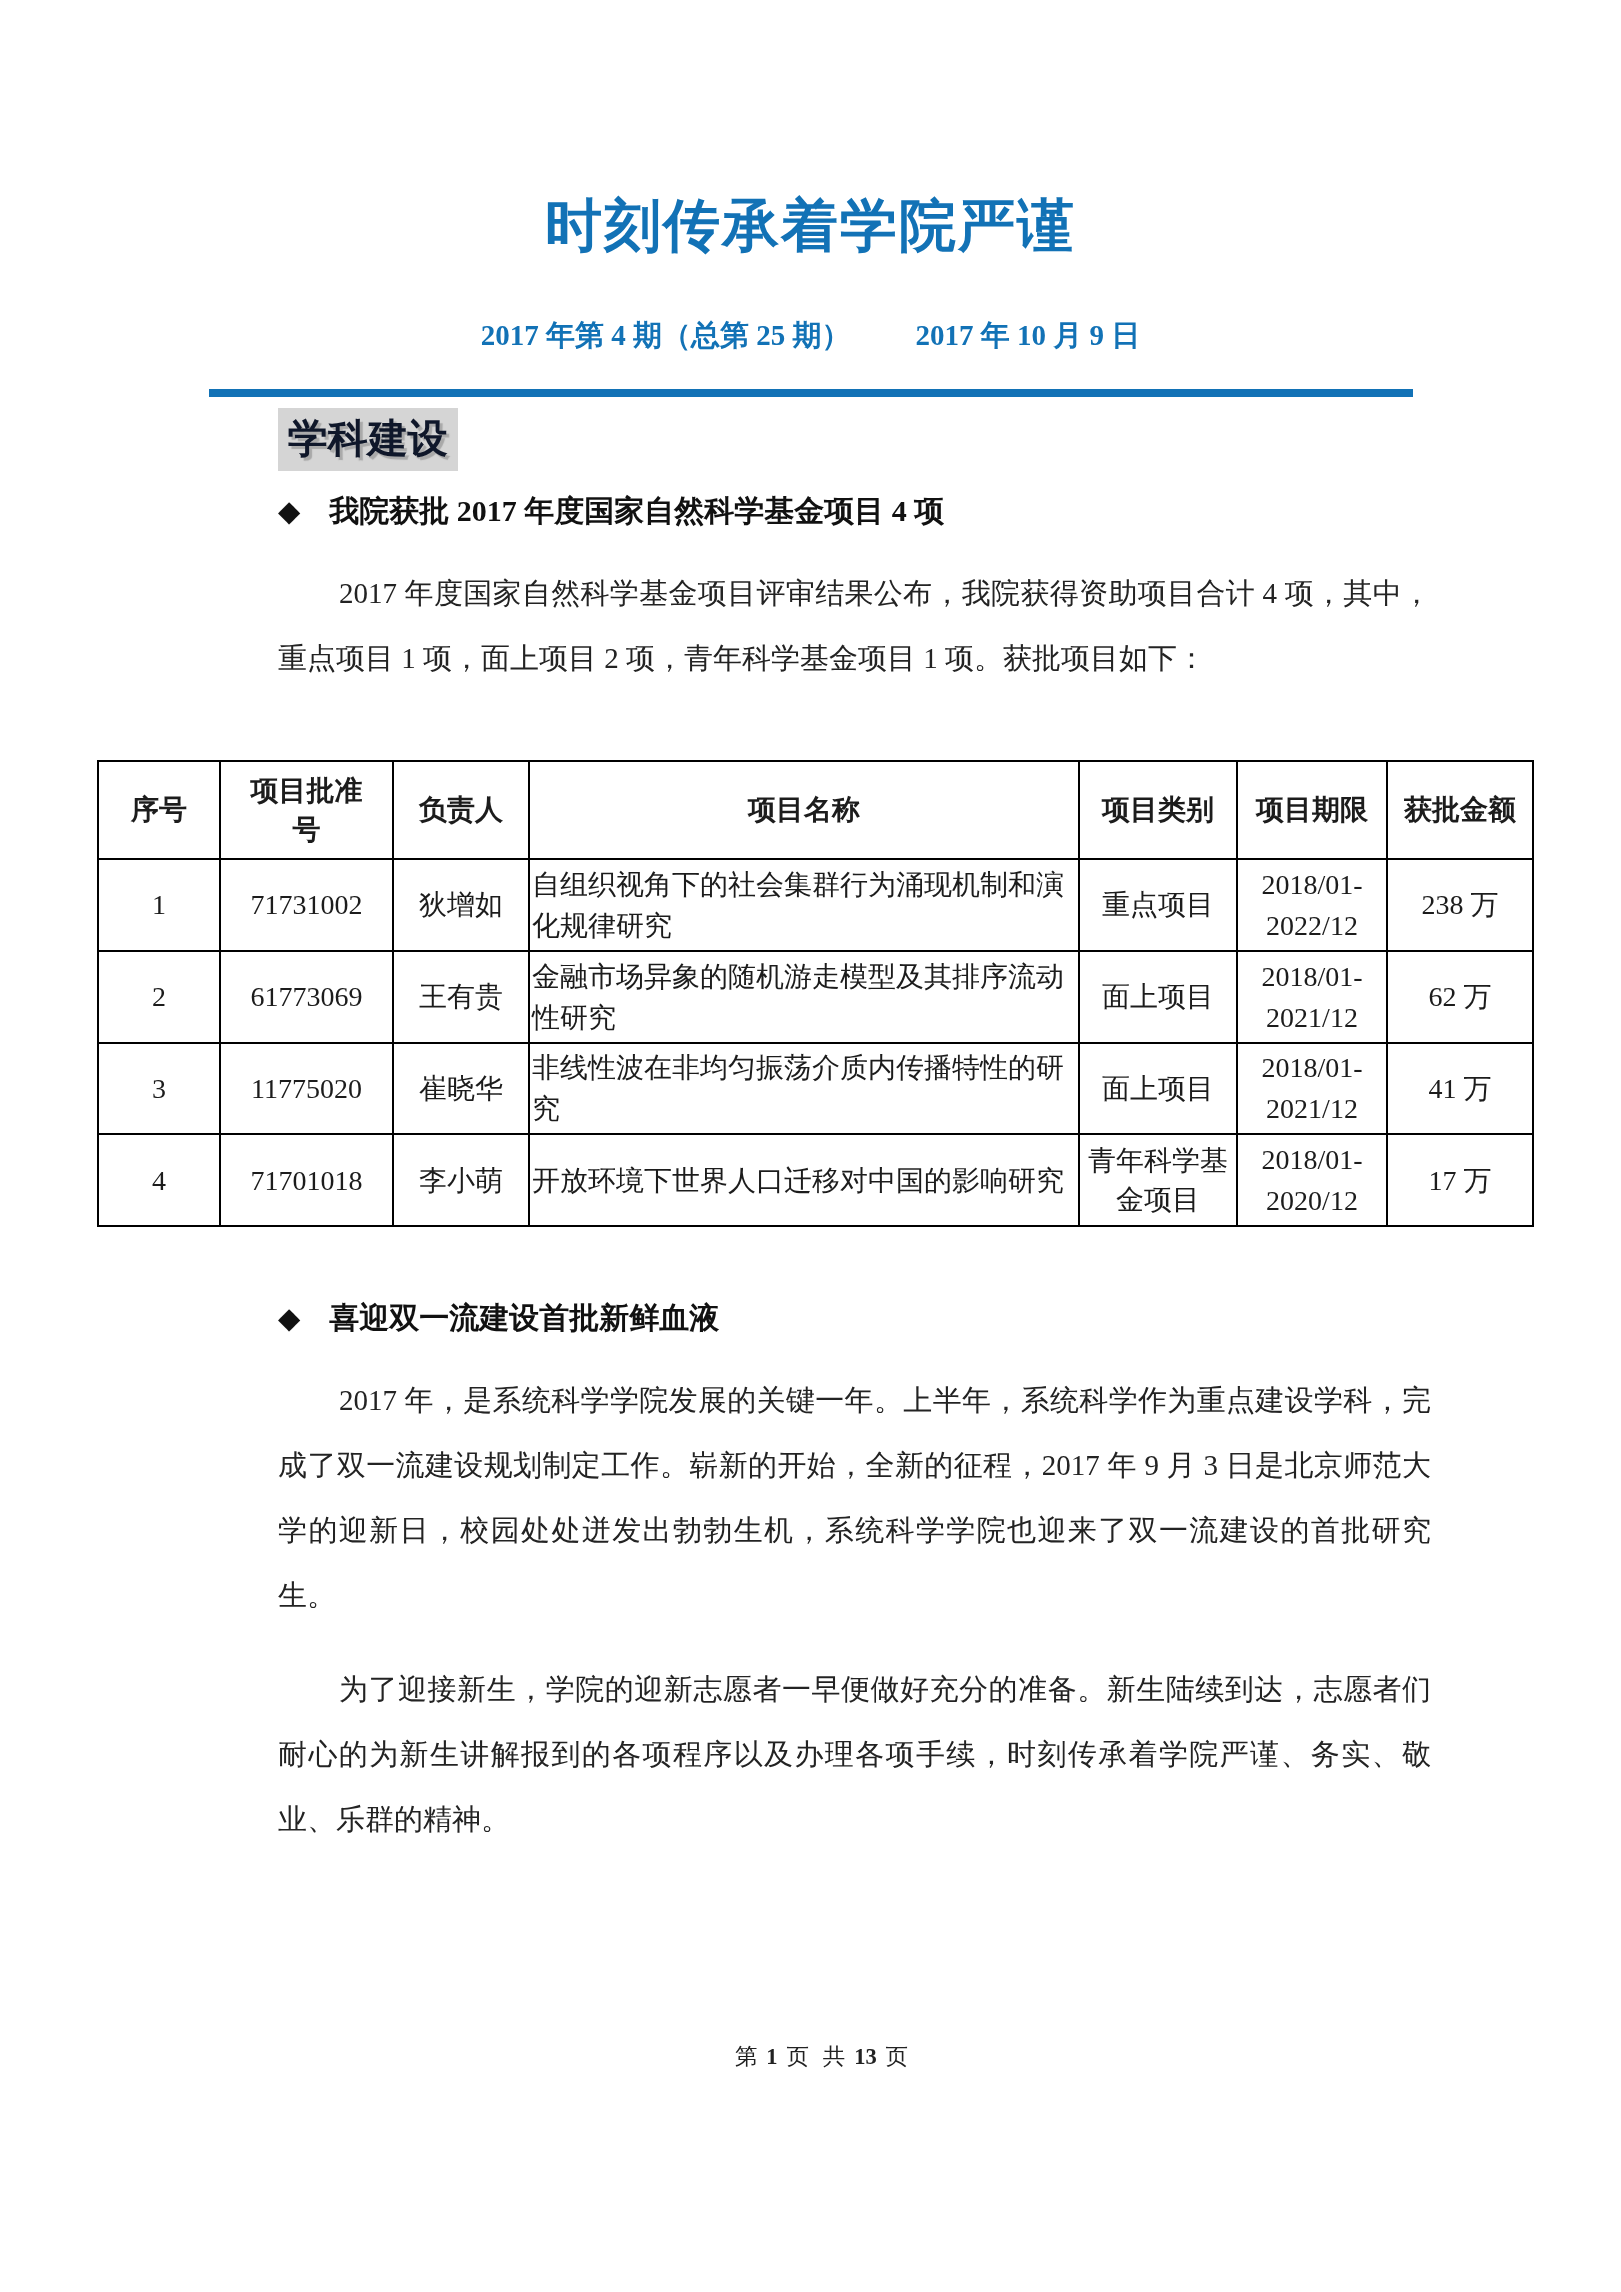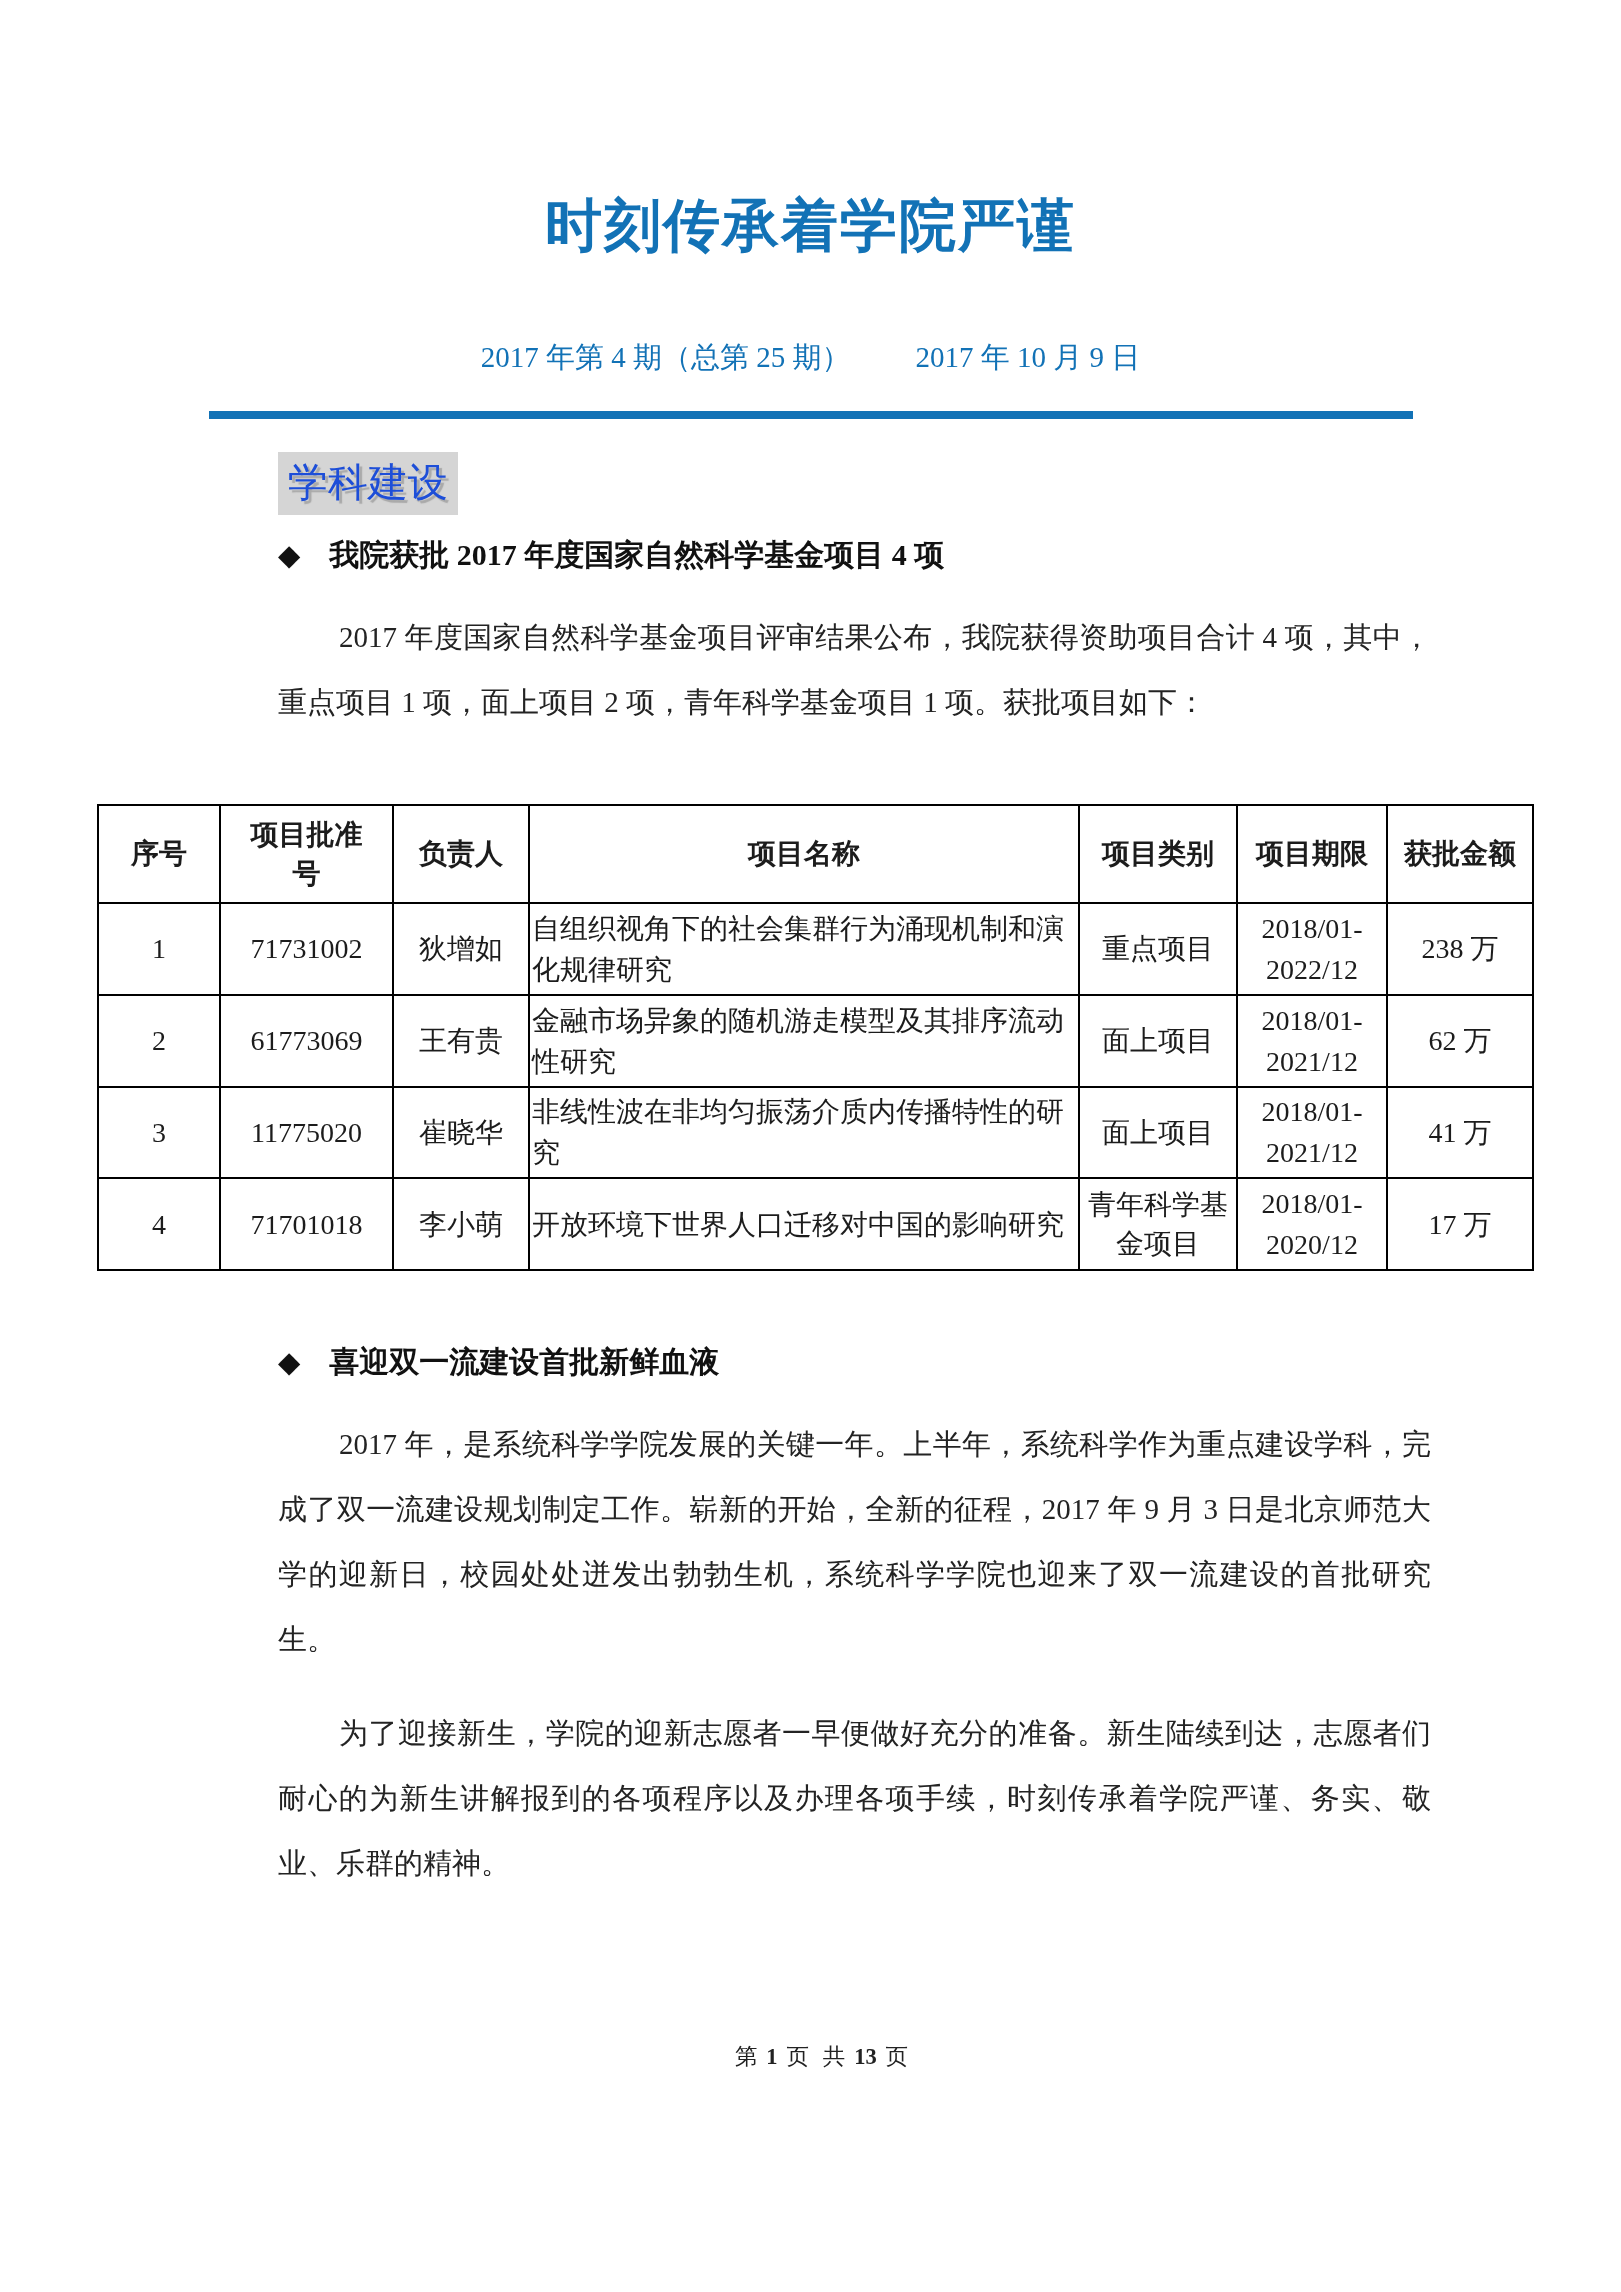--- a/index.html
+++ b/index.html
@@ -20,48 +20,48 @@
   
   .doc-title{
     margin-top:188px;
     text-align:center;
     font-size:57px;
     font-weight:700;
     letter-spacing:2px;
     color:var(--accent);
   }
   .issue-row{
-    margin-top:73px;
+    margin-top:51px;
     display:flex;
     justify-content:center;
     gap:65px;
     font-size:29px;
-    font-weight:400;
+    font-weight:700;
     color:var(--accent);
   }
   .header-rule{
     width:1204px;
     height:7.8px;
     margin:33px auto 0 auto;
     background:var(--accent);
   }
   
   .content{
     width:1153px;
     margin-left:278px;
   }
   .section-heading{
     display:inline-block;
-    margin-top:33px;
+    margin-top:11px;
     padding:7.8px 9.8px 11.8px 9.8px;
     background:var(--heading-bg);
     font-family:"Liberation Sans","DejaVu Sans",sans-serif;
     font-size:40px;
-    font-weight:400;
-    color:#1d4ed8;
+    font-weight:700;
+    color:#0f172a;
     text-shadow:2.9px 2.9px 1px #a9a9a9;
     line-height:1.1;
   }
   .bullet-row{
     display:flex;
     align-items:center;
     margin-top:19.6px;
     font-size:30px;
     font-weight:700;
     color:#111;

